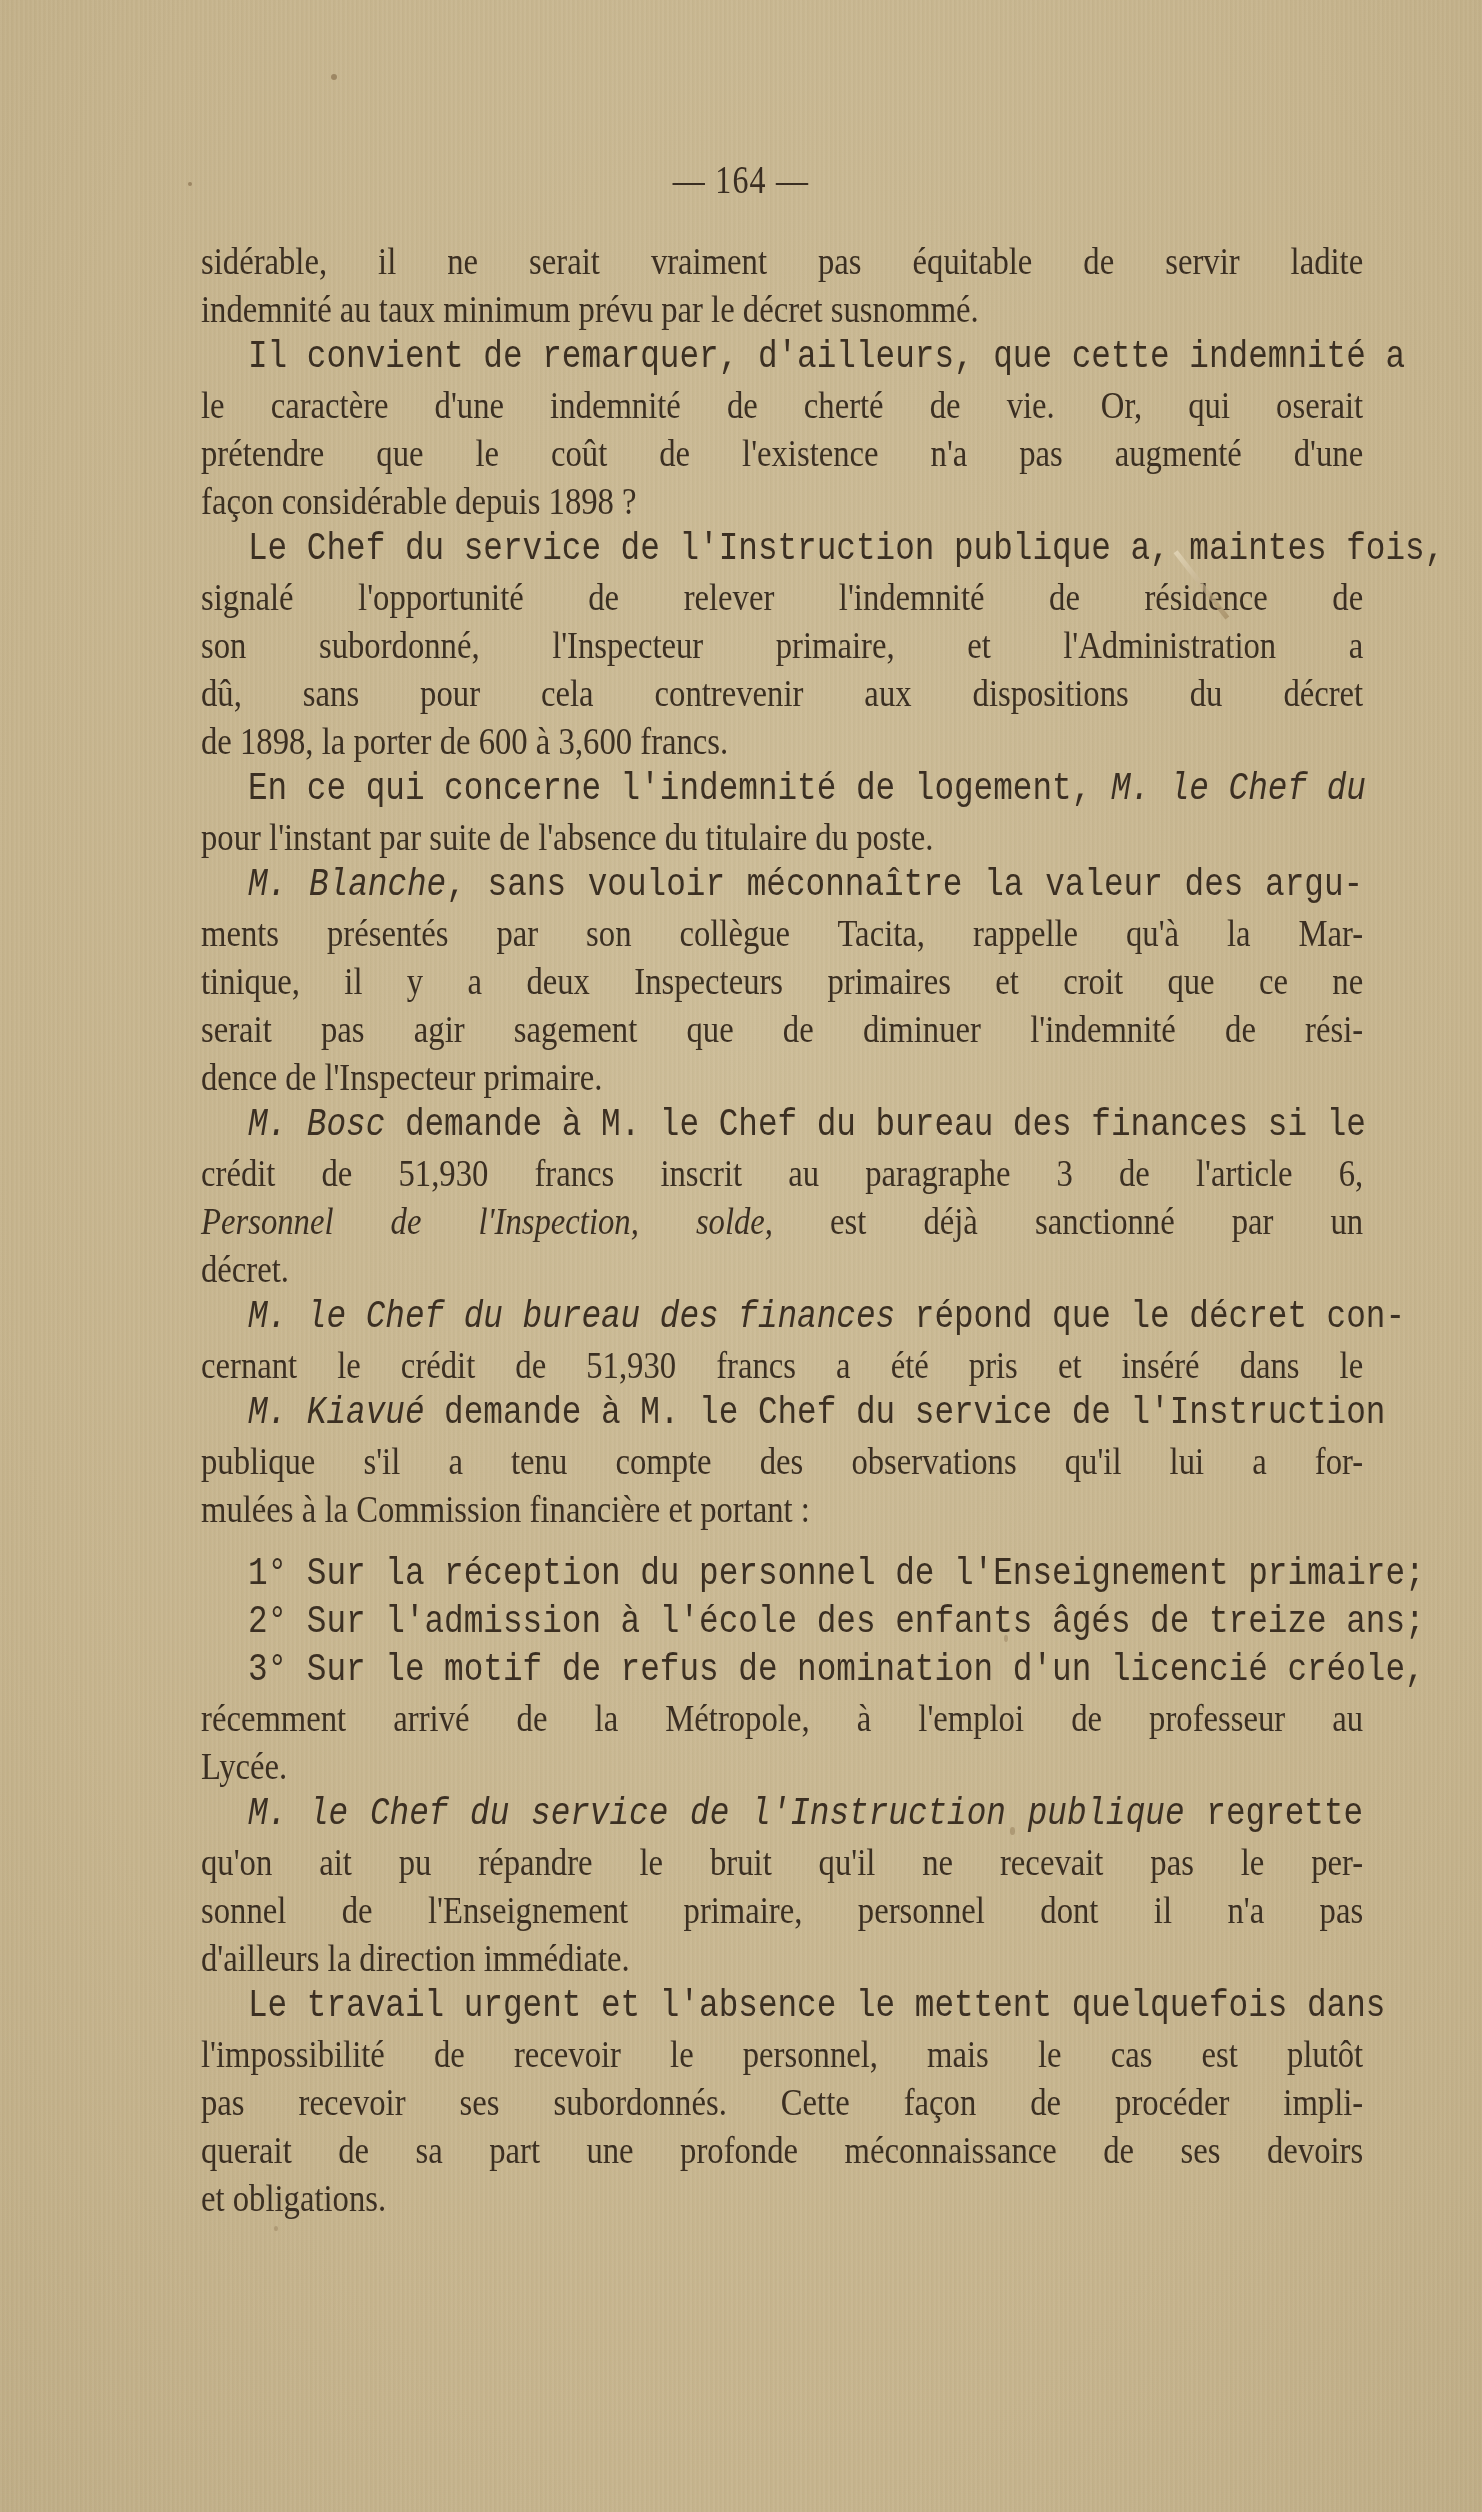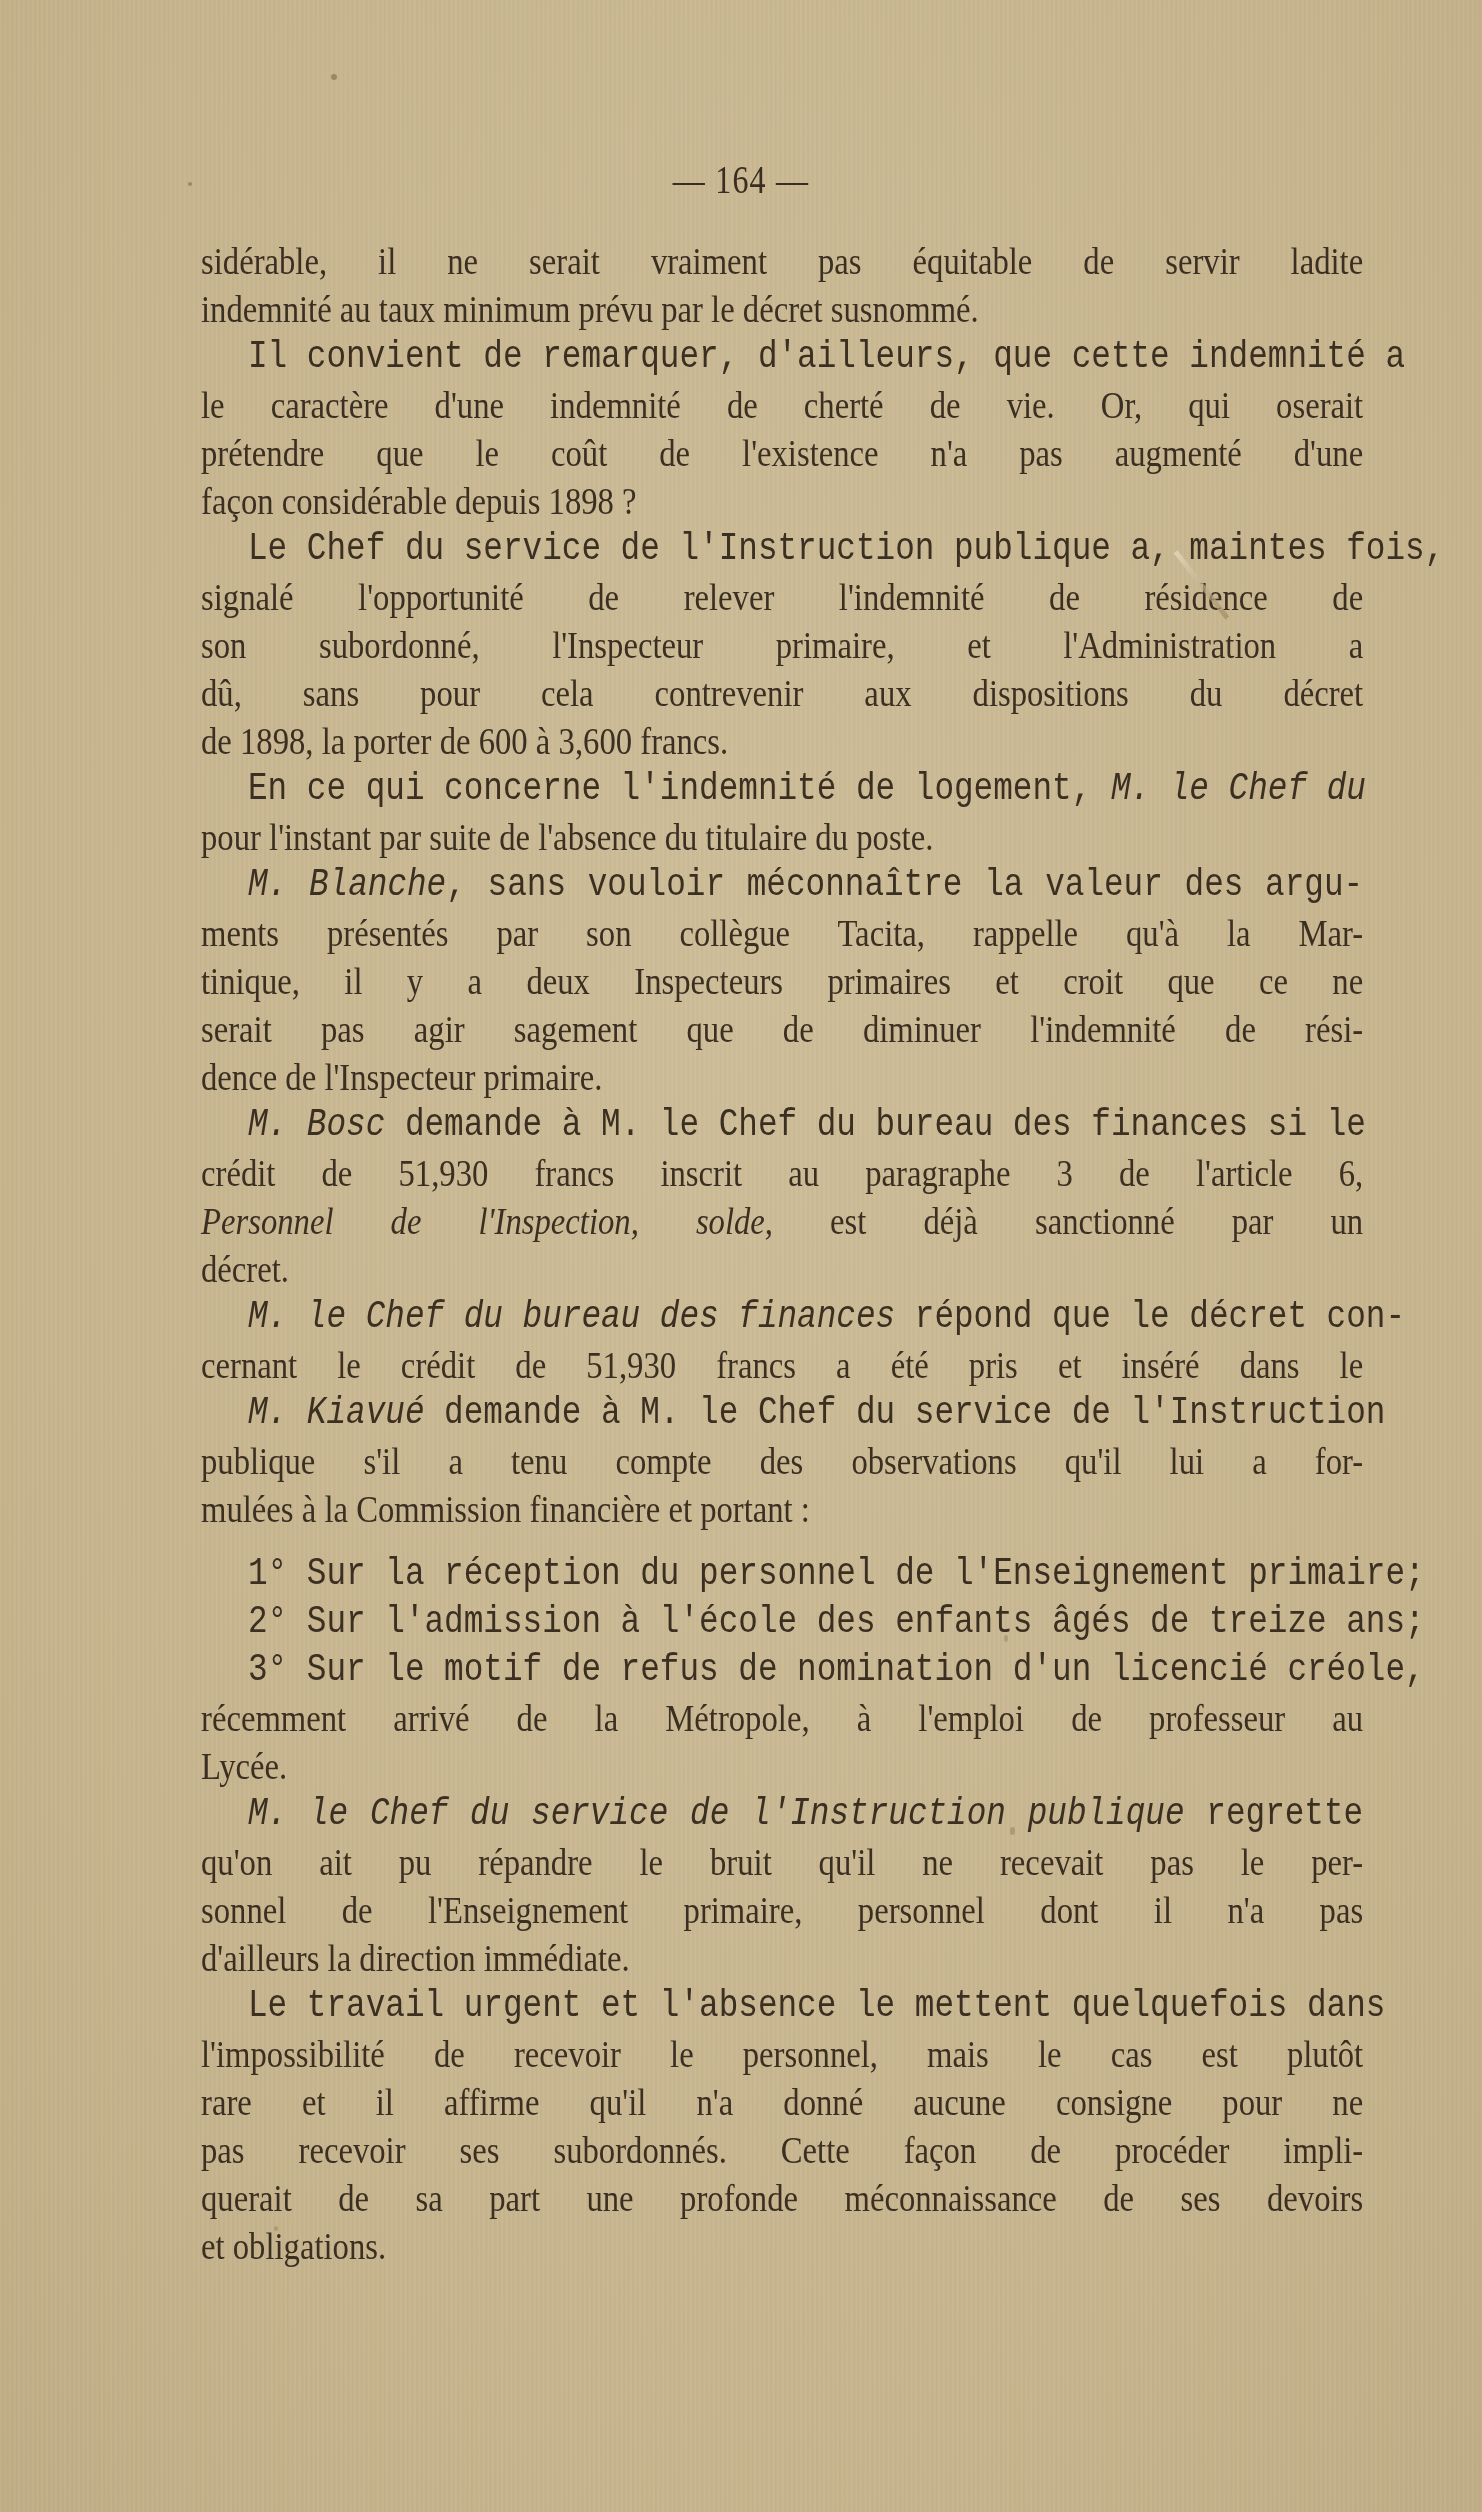--- a/index.html
+++ b/index.html
@@ -100,21 +100,20 @@
       </div>
       <div>
         <div class="line indent"><span class="inner"><span class="it">M. le Chef du service de l'Instruction publique</span><span> regrette</span></span></div>
         <div class="line"><span class="inner"><span>qu'on ait pu répandre le bruit qu'il ne recevait pas le per-</span></span></div>
         <div class="line"><span class="inner"><span>sonnel de l'Enseignement primaire, personnel dont il n'a pas</span></span></div>
         <div class="line last"><span class="inner"><span>d'ailleurs la direction immédiate.</span></span></div>
       </div>
       <div>
         <div class="line indent"><span class="inner"><span>Le travail urgent et l'absence le mettent quelquefois dans</span></span></div>
         <div class="line"><span class="inner"><span>l'impossibilité de recevoir le personnel, mais le cas est plutôt</span></span></div>
-        <div class="line"><span class="inner"><span>rare et il affirme qu'il n'a donné aucune consigne pour ne</span></span></div>
         <div class="line"><span class="inner"><span>pas recevoir ses subordonnés. Cette façon de procéder impli-</span></span></div>
         <div class="line"><span class="inner"><span>querait de sa part une profonde méconnaissance de ses devoirs</span></span></div>
         <div class="line last"><span class="inner"><span>et obligations.</span></span></div>
       </div>
     </div>
 
   <div class="speck" style="left:331px;top:74px;width:6px;height:6px;"></div>
   <div class="speck" style="left:188px;top:182px;width:3.8px;height:3.8px;"></div>
   <div class="speck" style="left:1004px;top:1635px;width:3.8px;height:6.8px;opacity:0.3;"></div>
   <div class="speck" style="left:1010px;top:1827px;width:4.6px;height:7.6px;opacity:0.35;"></div>

